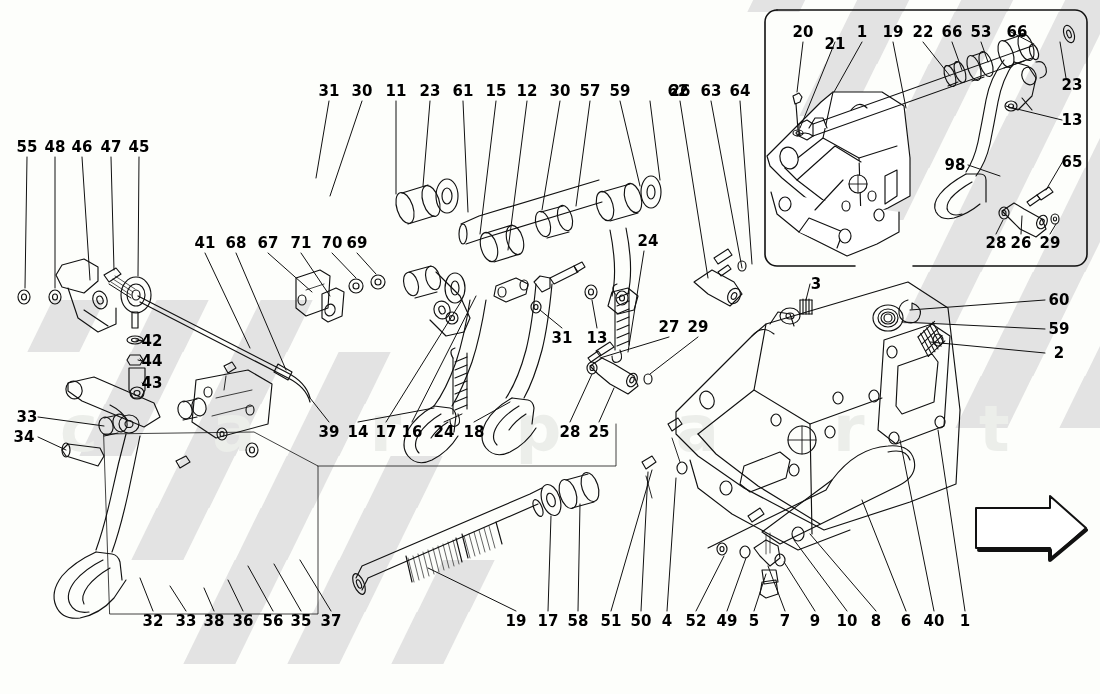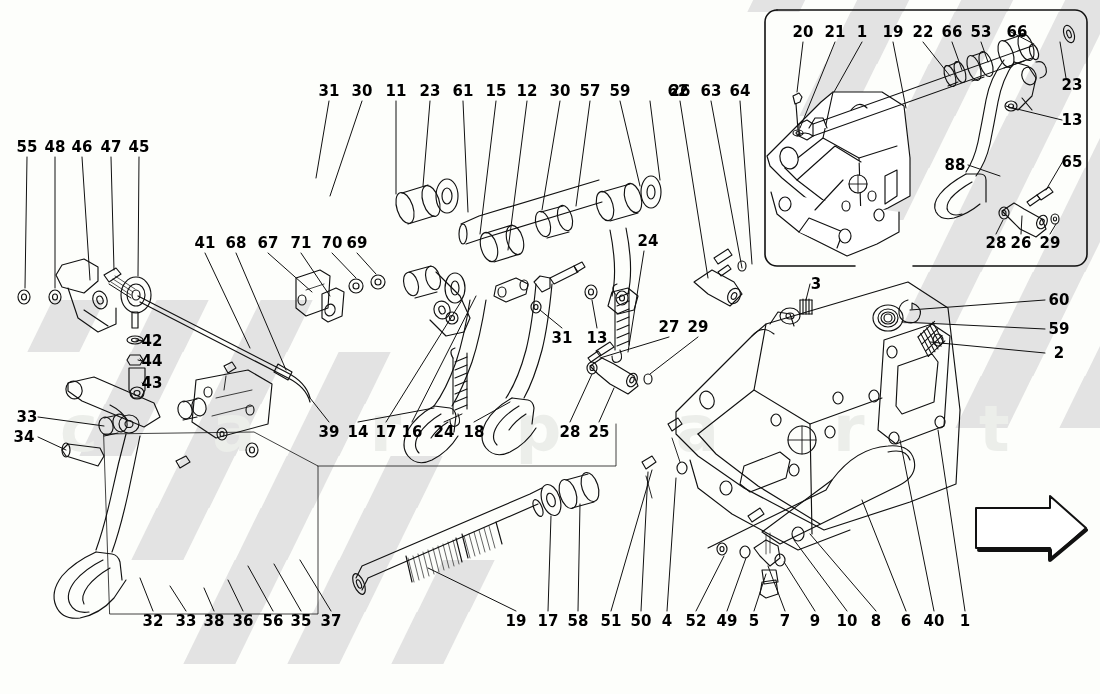--- a/index.html
+++ b/index.html
@@ -582,31 +582,31 @@
         <path d="M876 611 L810 534"></path>
           <path d="M906 611 L862 500"></path>
           <path d="M934 611 L900 440"></path>
         <path d="M965 611 L938 430"></path>
       </g>
     </g>
   </svg>
 
   <div id="labels">
       <div class="num" style="left: 803px; top: 32px;">20</div>
-      <div class="num" style="left: 835px; top: 32px;">21</div>
+      <div class="num" style="left: 835px; top: 44px;">21</div>
       <div class="num" style="left: 862px; top: 32px;">1</div>
       <div class="num" style="left: 893px; top: 32px;">19</div>
       <div class="num" style="left: 923px; top: 32px;">22</div>
       <div class="num" style="left: 952px; top: 32px;">66</div>
       <div class="num" style="left: 981px; top: 32px;">53</div>
       <div class="num" style="left: 1017px; top: 32px;">66</div>
       <div class="num" style="left: 1072px; top: 85px;">23</div>
       <div class="num" style="left: 1072px; top: 120px;">13</div>
       <div class="num" style="left: 1072px; top: 162px;">65</div>
-      <div class="num" style="left: 955px; top: 165px;">88</div>
+      <div class="num" style="left: 955px; top: 165px;">98</div>
       <div class="num" style="left: 996px; top: 243px;">28</div>
       <div class="num" style="left: 1021px; top: 243px;">26</div>
       <div class="num" style="left: 1050px; top: 243px;">29</div>
       <div class="num" style="left: 329px; top: 91px;">31</div>
       <div class="num" style="left: 362px; top: 91px;">30</div>
       <div class="num" style="left: 396px; top: 91px;">11</div>
       <div class="num" style="left: 430px; top: 91px;">23</div>
       <div class="num" style="left: 463px; top: 91px;">61</div>
       <div class="num" style="left: 496px; top: 91px;">15</div>
       <div class="num" style="left: 527px; top: 91px;">12</div>

